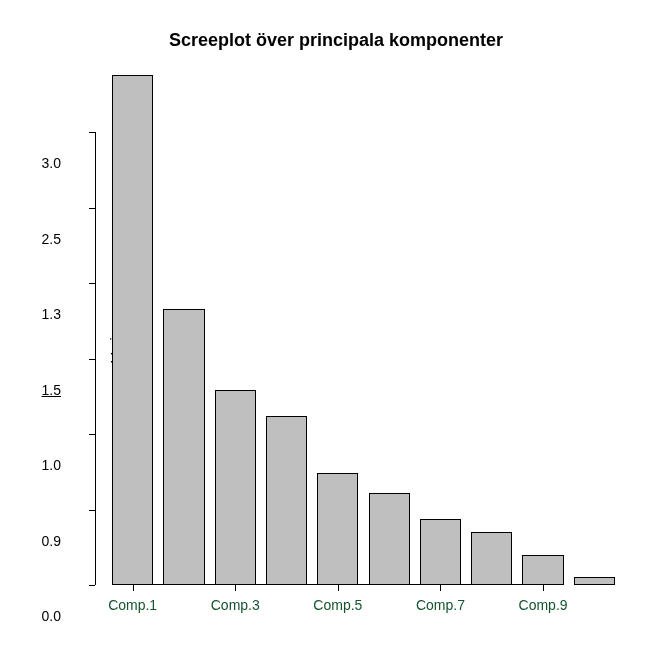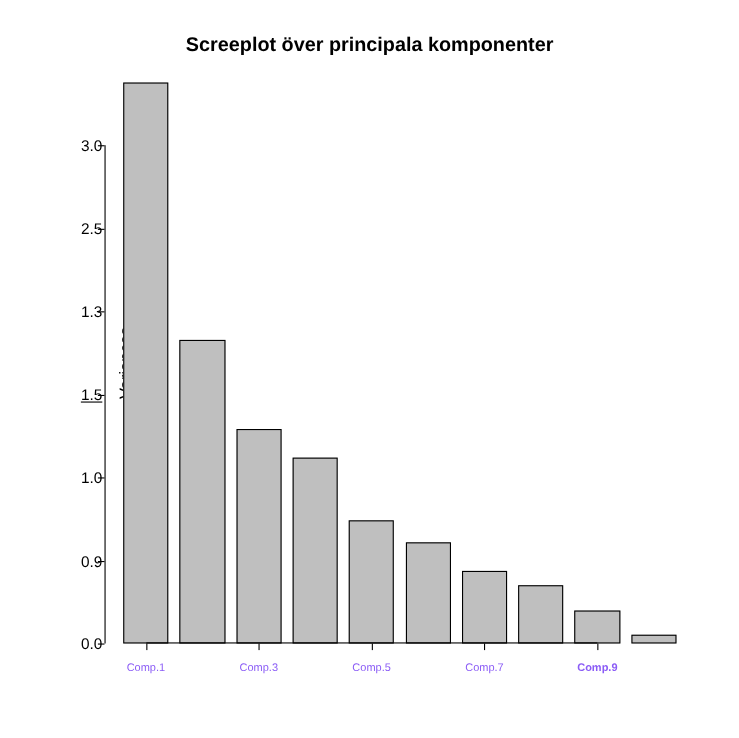--- a/index.html
+++ b/index.html
@@ -36,43 +36,44 @@
     position: absolute;
     left: 20px;
     top: 50%;
     transform: translate(-50%, -50%) rotate(-90deg);
     font-size: 15px;
     color: black;
     white-space: nowrap;
   }
   .y-tick-label {
     position: absolute;
-    right: 532px;
+    right: 564px;
     font-size: 14px;
     color: black;
     transform: translateY(-50%);
+    margin-top: 31px;
   }
   .y-tick-mark {
     position: absolute;
     left: -6px;
     width: 6px;
     height: 1px;
     background: black;
   }
   .y-axis-line {
     position: absolute;
     left: 0;
     width: 1px;
     background: black;
   }
   .x-tick-label {
     position: absolute;
     bottom: -28px;
-    font-size: 10px;
-    color: #8b5cf6;
+    font-size: 14px;
+    color: #14532d;
     transform: translateX(-50%);
   }
   .x-tick-mark {
     position: absolute;
     bottom: -6px;
     width: 1px;
     height: 6px;
     background: black;
   }
   .x-axis-line {
@@ -124,15 +125,15 @@
       <div class="x-axis-line" style="left: 37.65px; width: 410.4px;"></div>
       <div class="x-tick-mark" style="left: 37.65px;"></div>
       <div class="x-tick-label" style="left: 37.65px;">Comp.1</div>
       <div class="x-tick-mark" style="left: 140.25px;"></div>
       <div class="x-tick-label" style="left: 140.25px;">Comp.3</div>
       <div class="x-tick-mark" style="left: 242.85px;"></div>
       <div class="x-tick-label" style="left: 242.85px;">Comp.5</div>
       <div class="x-tick-mark" style="left: 345.45px;"></div>
       <div class="x-tick-label" style="left: 345.45px;">Comp.7</div>
       <div class="x-tick-mark" style="left: 448.05px;"></div>
-      <div class="x-tick-label" style="left: 448.05px; font-weight: bold;">Comp.9</div>
+      <div class="x-tick-label" style="left: 448.05px;">Comp.9</div>
     </div>
 </div>
 
 </body></html>

